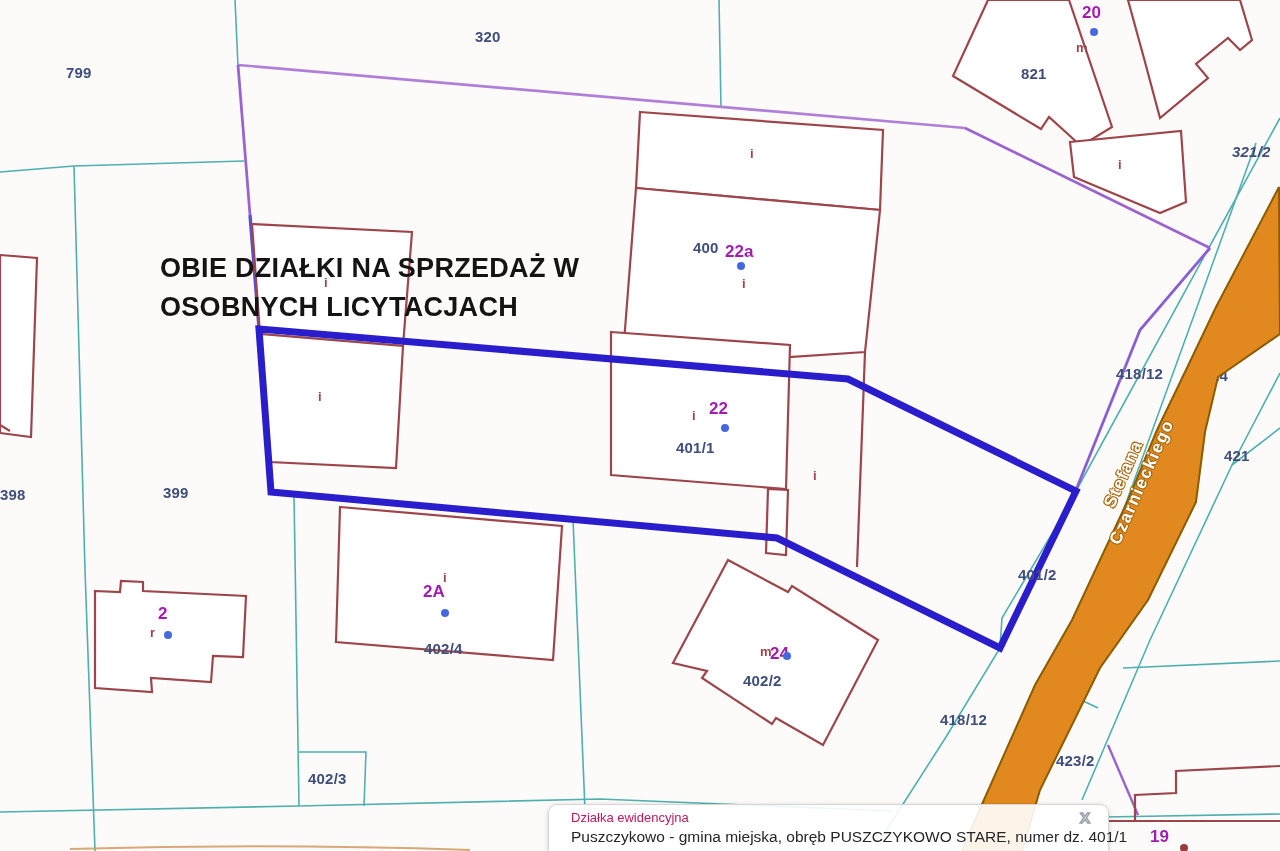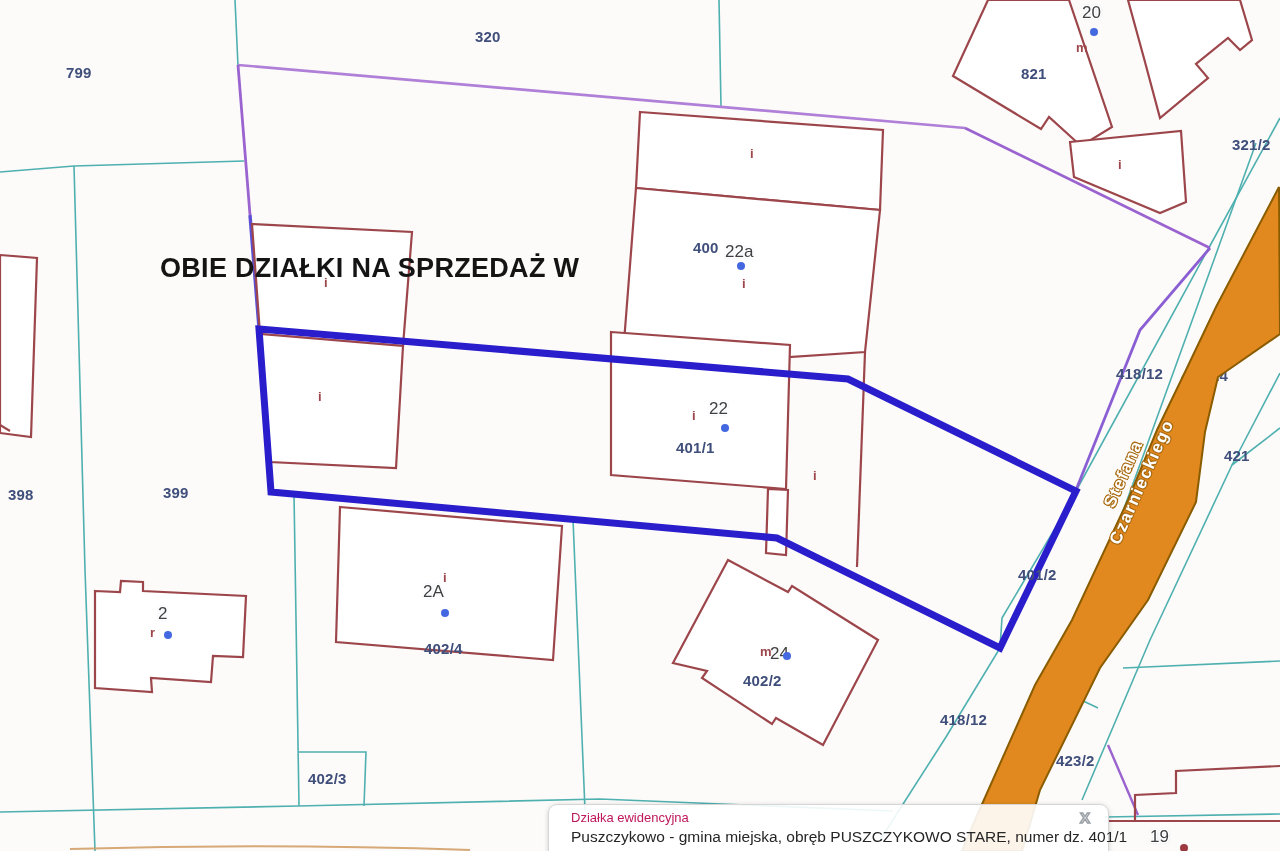--- a/index.html
+++ b/index.html
@@ -1,21 +1,21 @@
 <!DOCTYPE html>
 <html><head>
 <meta charset="utf-8">
 <style>
   html,body{margin:0;padding:0;background:#e8e8e8;font-family:"Liberation Sans",sans-serif;}
   #map{position:relative;width:1280px;height:851px;overflow:hidden;background:#fcfbf9;}
   #map svg{position:absolute;left:0;top:0;z-index:2;}
   .lbl{position:absolute;white-space:nowrap;}
   .plabel{font-size:15px;font-weight:700;color:#3f4e7a;z-index:4;letter-spacing:.2px;}
   .plabel.under-road{z-index:1;}
-  .hnum{font-size:17px;font-weight:400;color:#404040;z-index:4;
+  .hnum{font-size:17px;font-weight:700;color:#a21caf;z-index:4;
         text-shadow:-1px -1px 0 #fff,1px -1px 0 #fff,-1px 1px 0 #fff,1px 1px 0 #fff,0 0 3px rgba(120,140,220,.55);}
   .umark{font-size:13px;font-weight:700;color:#9c464b;z-index:4;}
   .dot{position:absolute;width:8px;height:8px;border-radius:50%;background:#4468e0;z-index:4;}
   .rdot{position:absolute;width:8px;height:8px;border-radius:50%;background:#9c3a40;z-index:4;}
   .annotation{position:absolute;left:160px;top:249px;z-index:6;font-size:27px;line-height:39px;
               font-weight:700;color:#141414;letter-spacing:.3px;}
   .road-label{position:absolute;left:1028px;top:458px;width:210px;text-align:center;z-index:3;
               transform:rotate(-66deg);transform-origin:50% 50%;
               font-size:17px;font-weight:700;color:#fff;letter-spacing:1.5px;
               text-shadow:-1px -1px 0 #a96a10,1px -1px 0 #a96a10,-1px 1px 0 #a96a10,1px 1px 0 #a96a10;}
@@ -91,33 +91,33 @@
 
     <polygon points="1279,187 1216,307 1186,370 1157,430 1128,500 1072,620 1035,685 975,820 962,851 1022,851 1040,790 1100,668 1148,600 1196,502 1205,432 1218,377 1280,334" fill="#e1891e" stroke="#8a5c00" stroke-width="2"></polygon>
 
     <polygon points="259,329 848,379 1076,491 1000,648 777,538 271,492" fill="none" stroke="#2a1dcb" stroke-width="7" stroke-linejoin="miter"></polygon>
   </svg>
 
   <div class="road-label">Stefana Czarnieckiego</div>
 
   <div class="lbl plabel" style="left:475px;top:28px;">320</div>
   <div class="lbl plabel" style="left:66px;top:64px;text-align:right;">799</div>
-  <div class="lbl plabel" style="left:8px;top:486px;">398</div>
+  <div class="lbl plabel" style="left:0px;top:486px;">398</div>
   <div class="lbl plabel" style="left:163px;top:484px;">399</div>
   <div class="lbl plabel" style="left:693px;top:239px;">400</div>
   <div class="lbl plabel" style="left:676px;top:439px;">401/1</div>
   <div class="lbl plabel" style="left:1018px;top:566px;">401/2</div>
   <div class="lbl plabel" style="left:743px;top:672px;">402/2</div>
   <div class="lbl plabel" style="left:308px;top:770px;">402/3</div>
   <div class="lbl plabel" style="left:424px;top:640px;">402/4</div>
   <div class="lbl plabel" style="left:1116px;top:365px;">418/12</div>
   <div class="lbl plabel" style="left:940px;top:711px;">418/12</div>
   <div class="lbl plabel" style="left:1056px;top:752px;">423/2</div>
   <div class="lbl plabel" style="left:1224px;top:447px;">421</div>
-  <div class="lbl plabel" style="left:1232px;top:136px;">321/2</div>
+  <div class="lbl plabel" style="left:1232px;top:143px;font-style:italic;">321/2</div>
   <div class="lbl plabel" style="left:1021px;top:65px;">821</div>
 
   <div class="lbl hnum" style="left:1082px;top:3px;">20</div>
   <div class="lbl hnum" style="left:725px;top:242px;">22a</div>
   <div class="lbl hnum" style="left:709px;top:399px;">22</div>
   <div class="lbl hnum" style="left:423px;top:582px;">2A</div>
   <div class="lbl hnum" style="left:770px;top:644px;">24</div>
   <div class="lbl hnum" style="left:158px;top:604px;">2</div>
   <div class="lbl hnum" style="left:1150px;top:827px;">19</div>
 
@@ -136,20 +136,21 @@
   <div class="dot" style="left:1090px;top:28px;"></div>
   <div class="dot" style="left:737px;top:262px;"></div>
   <div class="dot" style="left:721px;top:424px;"></div>
   <div class="dot" style="left:441px;top:609px;"></div>
   <div class="dot" style="left:783px;top:652px;"></div>
   <div class="dot" style="left:164px;top:631px;"></div>
   <div class="rdot" style="left:1180px;top:844px;"></div>
 
   <div class="annotation">
     <div>OBIE DZIAŁKI NA SPRZEDAŻ W</div>
+    <div>OSOBNYCH LICYTACJACH</div>
   </div>
 
   <div class="popup">
     <div class="popup-title">Działka ewidencyjna</div>
     <div class="popup-line">
       <b>Puszczykowo - gmina miejska</b><span>, obręb </span><b>PUSZCZYKOWO STARE</b><span>, numer dz. </span><b>401/1</b>
     </div>
     <div class="popup-close">X</div>
   </div>
 

